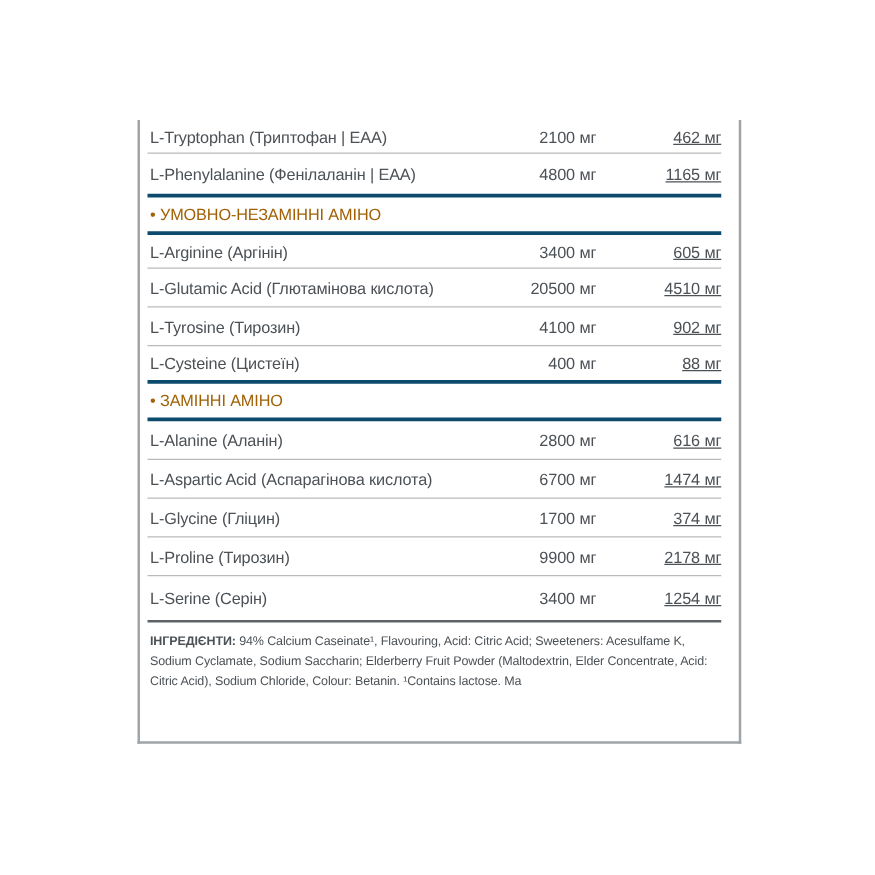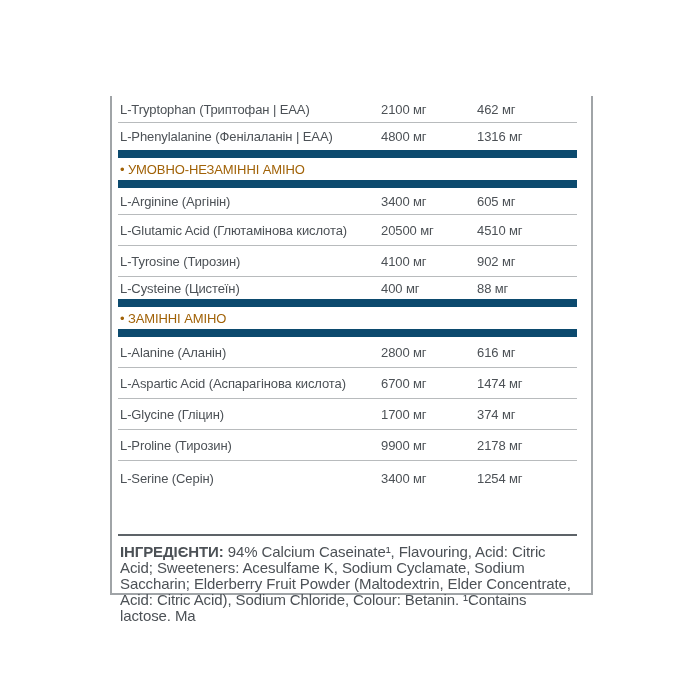--- a/index.html
+++ b/index.html
@@ -17,51 +17,50 @@
     border-bottom:2px solid #a0a4a7;
     background:#ffffff;
   }
   .inner{margin:0 14px 0 6px;}
   .row{
     display:flex;align-items:center;box-sizing:border-box;
     padding-left:2px;color:#4c5156;font-size:13px;
     letter-spacing:-0.1px;
   }
   .nm{flex:1;white-space:nowrap;overflow:hidden;}
-  .val{width:96px;text-align:left;white-space:nowrap;}
-  .v2{width:100px;}
+  .val{width:96px;text-align:right;white-space:nowrap;}
+  .v2{width:100px;text-decoration:underline;}
   .div-light{border-bottom:1px solid #b8bbbd;}
-  .div-dark{border-bottom:8px solid #0c4a6e;}
+  .div-dark{border-bottom:3px solid #0c4a6e;}
   .sec .nm{color:#a16207;}
   .h27{height:27px}.h30{height:30px}.h31{height:31px}.h35{height:35px}
   .ingredients{
     border-top:2px solid #5d6368;
     padding:8px 0 0 2px;
-    font-size:15px;line-height:16px;color:#4c5156;
+    font-size:10px;line-height:16px;color:#4c5156;
     letter-spacing:-0.1px;
-    margin-top:38px;
   }
   .ingredients .lbl{font-weight:bold;}
 </style>
 </head>
 <body>
 
 <div class="panel">
   <div class="inner">
 
     <div class="row h27 div-light">
       <span class="nm">L-Tryptophan (Триптофан | EAA)</span>
       <span class="val">2100 мг</span>
       <span class="val v2">462 мг</span>
     </div>
 
     <div class="row h35 div-dark">
       <span class="nm">L-Phenylalanine (Фенілаланін | EAA)</span>
       <span class="val">4800 мг</span>
-      <span class="val v2">1316 мг</span>
+      <span class="val v2">1165 мг</span>
     </div>
 
     <div class="row sec h30 div-dark">
       <span class="nm">• УМОВНО-НЕЗАМІННІ АМІНО</span>
     </div>
 
     <div class="row h27 div-light">
       <span class="nm">L-Arginine (Аргінін)</span>
       <span class="val">3400 мг</span>
       <span class="val v2">605 мг</span>

